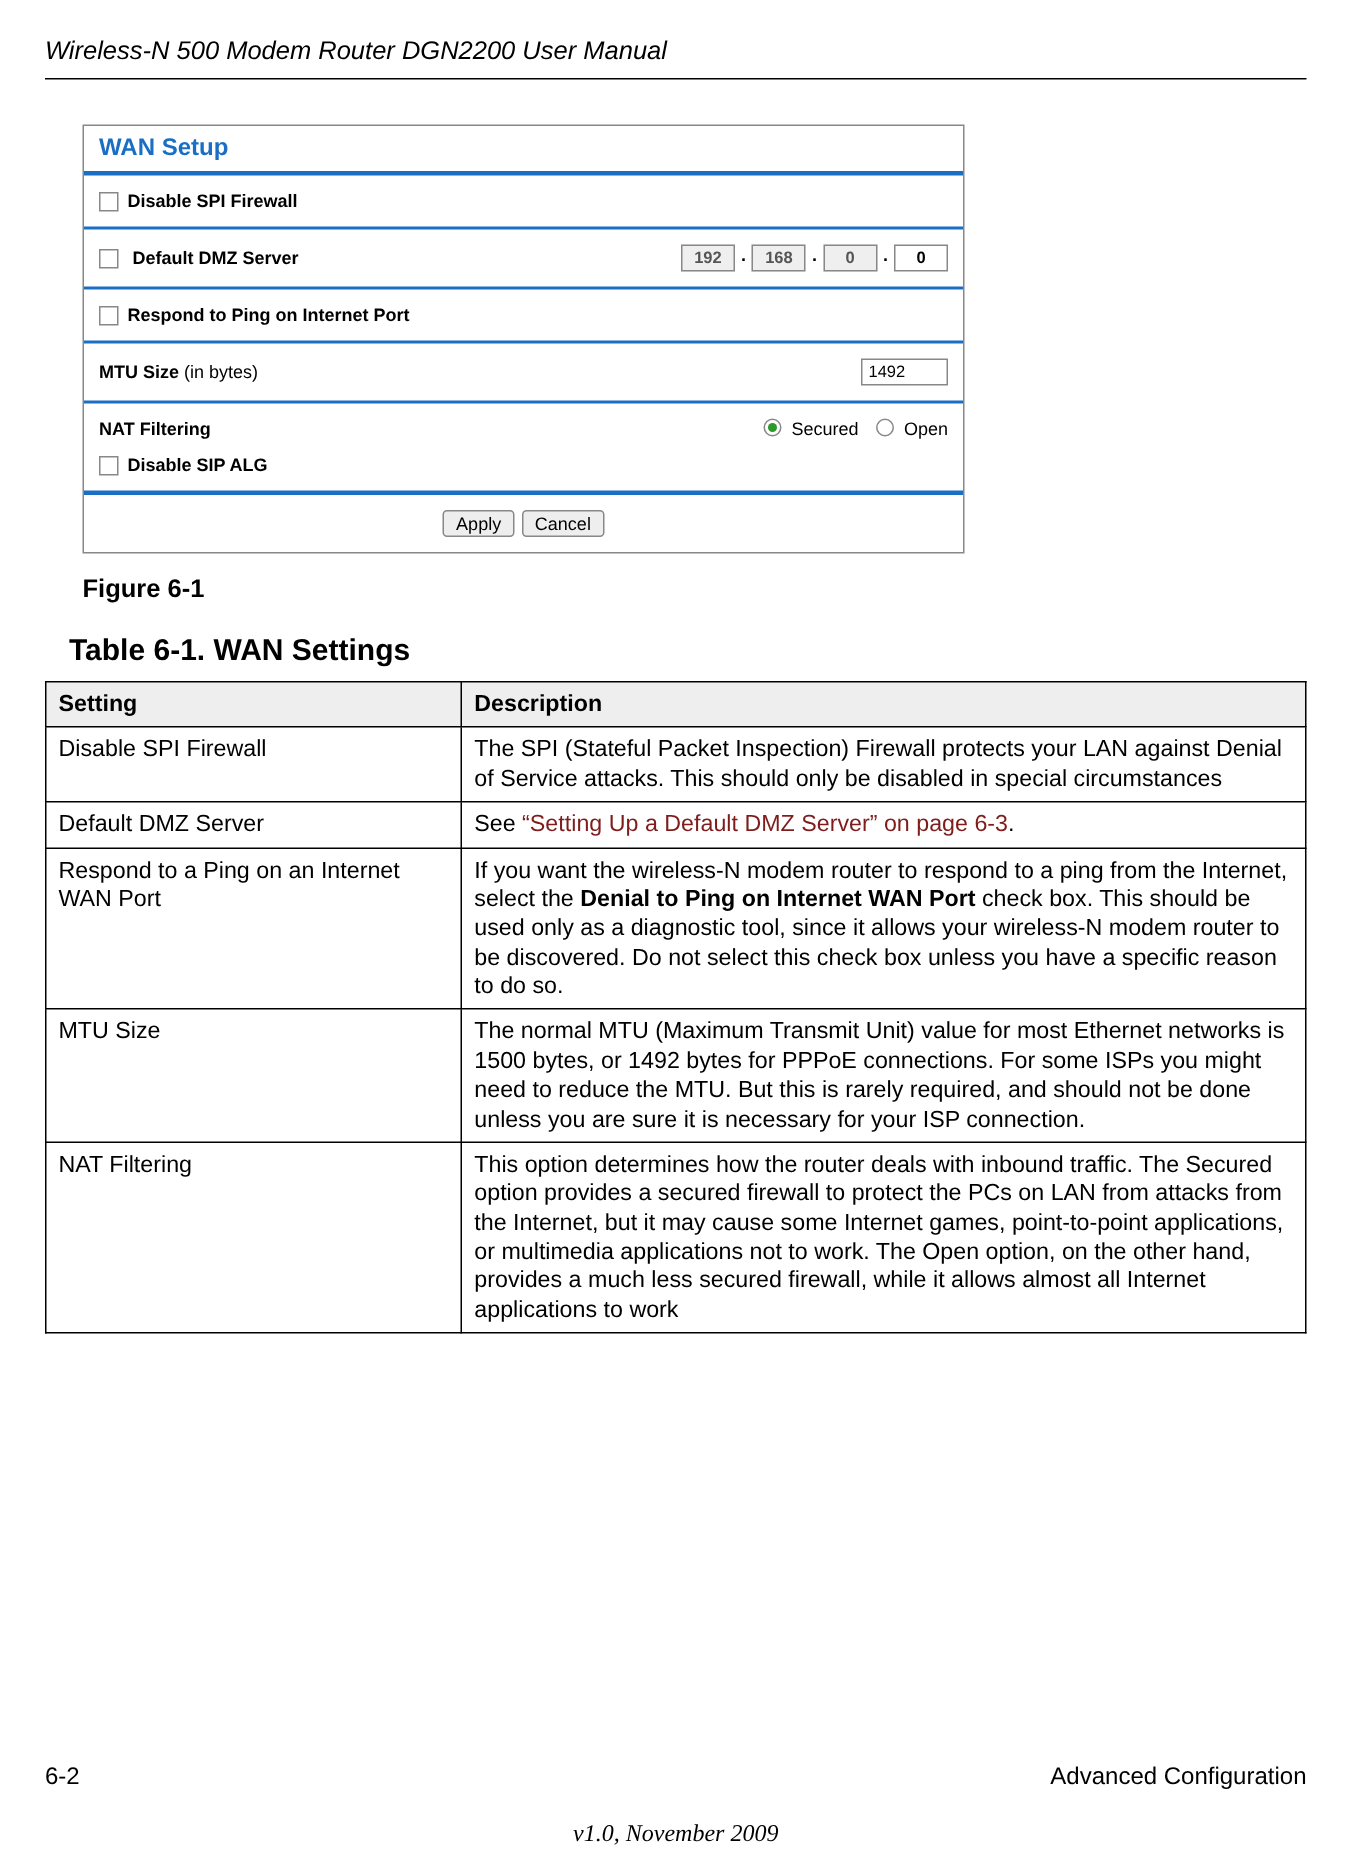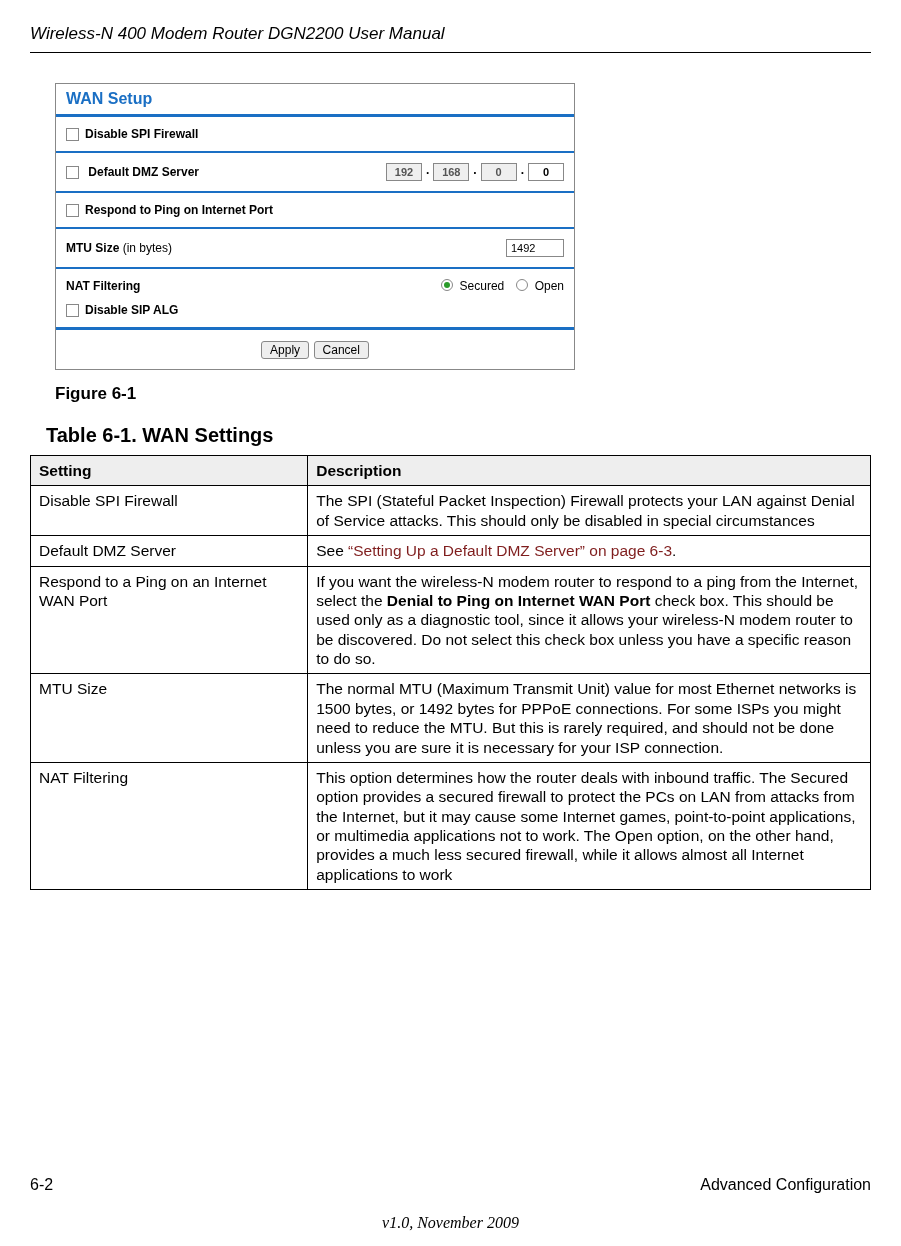--- a/index.html
+++ b/index.html
@@ -13,21 +13,21 @@
     position: relative;
   }
   .running-header {
     font-style: italic;
     font-size: 17px;
     padding-bottom: 8px;
     border-bottom: 1.5px solid #000;
   }
   .screenshot {
     margin: 30px 0 0 25px;
-    width: 520px;
+    width: 588px;
     border: 1px solid #888;
     background: #fff;
     font-family: Arial, sans-serif;
   }
   .screenshot-title {
     color: #1a6fc4;
     font-weight: bold;
     font-size: 16px;
     padding: 6px 10px 6px 10px;
   }
@@ -103,21 +103,21 @@
   .footer-row1 {
     display: flex;
     justify-content: space-between;
     margin-bottom: 20px;
   }
   .footer-version { font-style: italic; font-family: Liberation Serif, serif; }
 </style>
 </head>
 <body>
 
-<div class="running-header">Wireless-N 400 Modem Router DGN2200 User Manual</div>
+<div class="running-header">Wireless-N 500 Modem Router DGN2200 User Manual</div>
 
 <div class="screenshot">
   <div class="screenshot-title">WAN Setup</div>
   <div class="sep-strong"></div>
 
   <div class="row">
     <span class="checkbox"></span>
     <span>Disable SPI Firewall</span>
   </div>
   <div class="sep-thin"></div>

